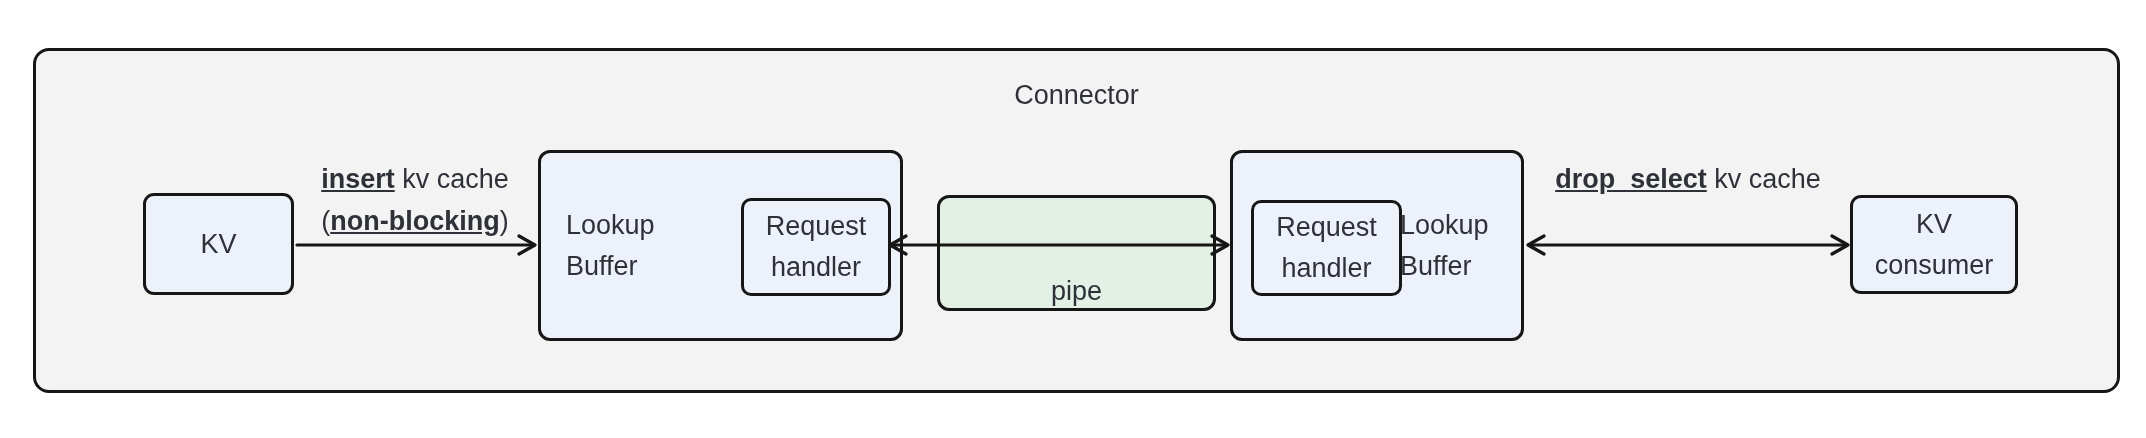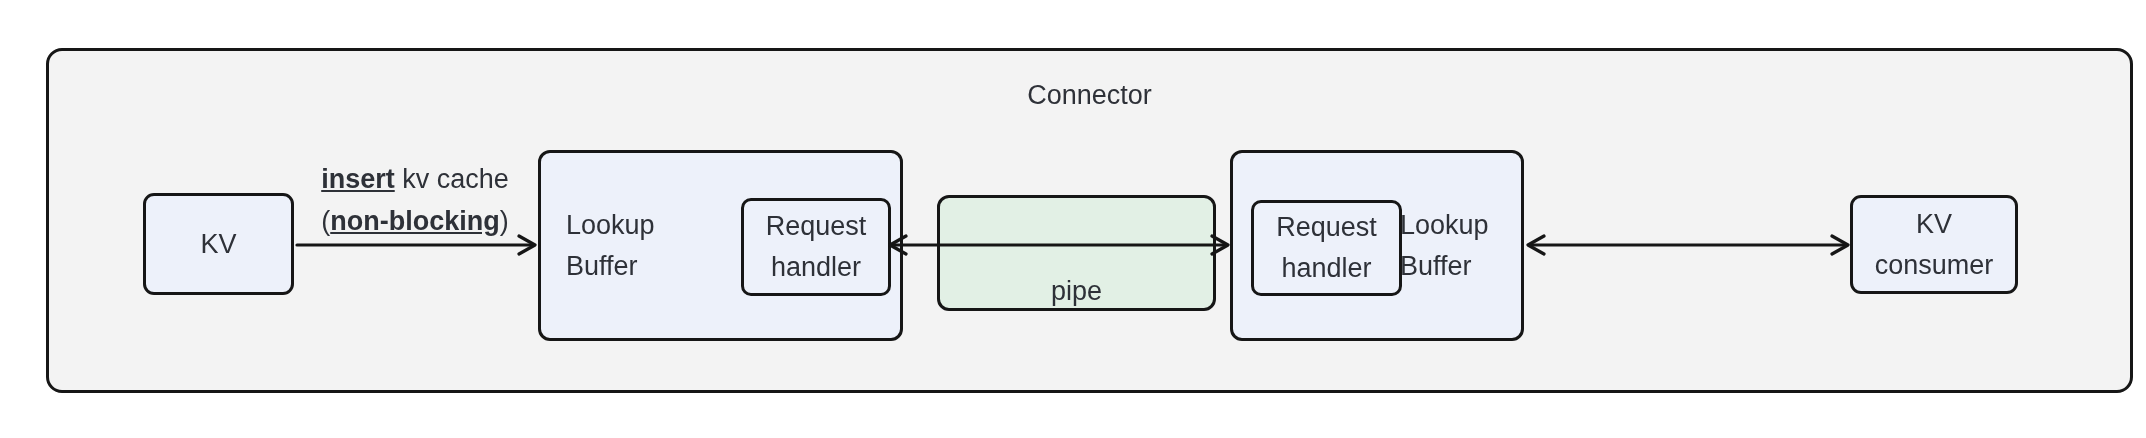--- a/index.html
+++ b/index.html
@@ -15,21 +15,20 @@
     overflow: hidden;
   }
 
   .frame {
     position: absolute;
     left: 33px; top: 48px;
     width: 2087px; height: 345px;
     background: #f3f3f3;
     border: 3px solid #161616;
     border-radius: 16px;
-    margin-left: 13px;
   }
 
   .frame-title {
     position: absolute;
     left: 0; right: 0; top: 28px;
     text-align: center;
     font-size: 27px;
     line-height: 32px;
     color: #2e3138;
   }
@@ -147,20 +146,21 @@
       <div>Request</div>
       <div>handler</div>
     </div>
     <div class="lookup-label" style="left:167px; width:120px;">
       <div>Lookup</div>
       <div>Buffer</div>
     </div>
   </div>
 
   <div class="edge-label" style="left:1508px;">
+    <div><span class="b">drop_select</span><span> kv cache</span></div>
   </div>
 
   <div class="node" style="left:1850px; top:195px; width:168px; height:99px;">
     <div>KV</div>
     <div>consumer</div>
   </div>
 
   <svg class="arrows" width="2146" height="438" viewBox="0 0 2146 438">
     <g stroke="#161616" stroke-width="3.2" fill="none" stroke-linecap="round" stroke-linejoin="round">
       <g>

